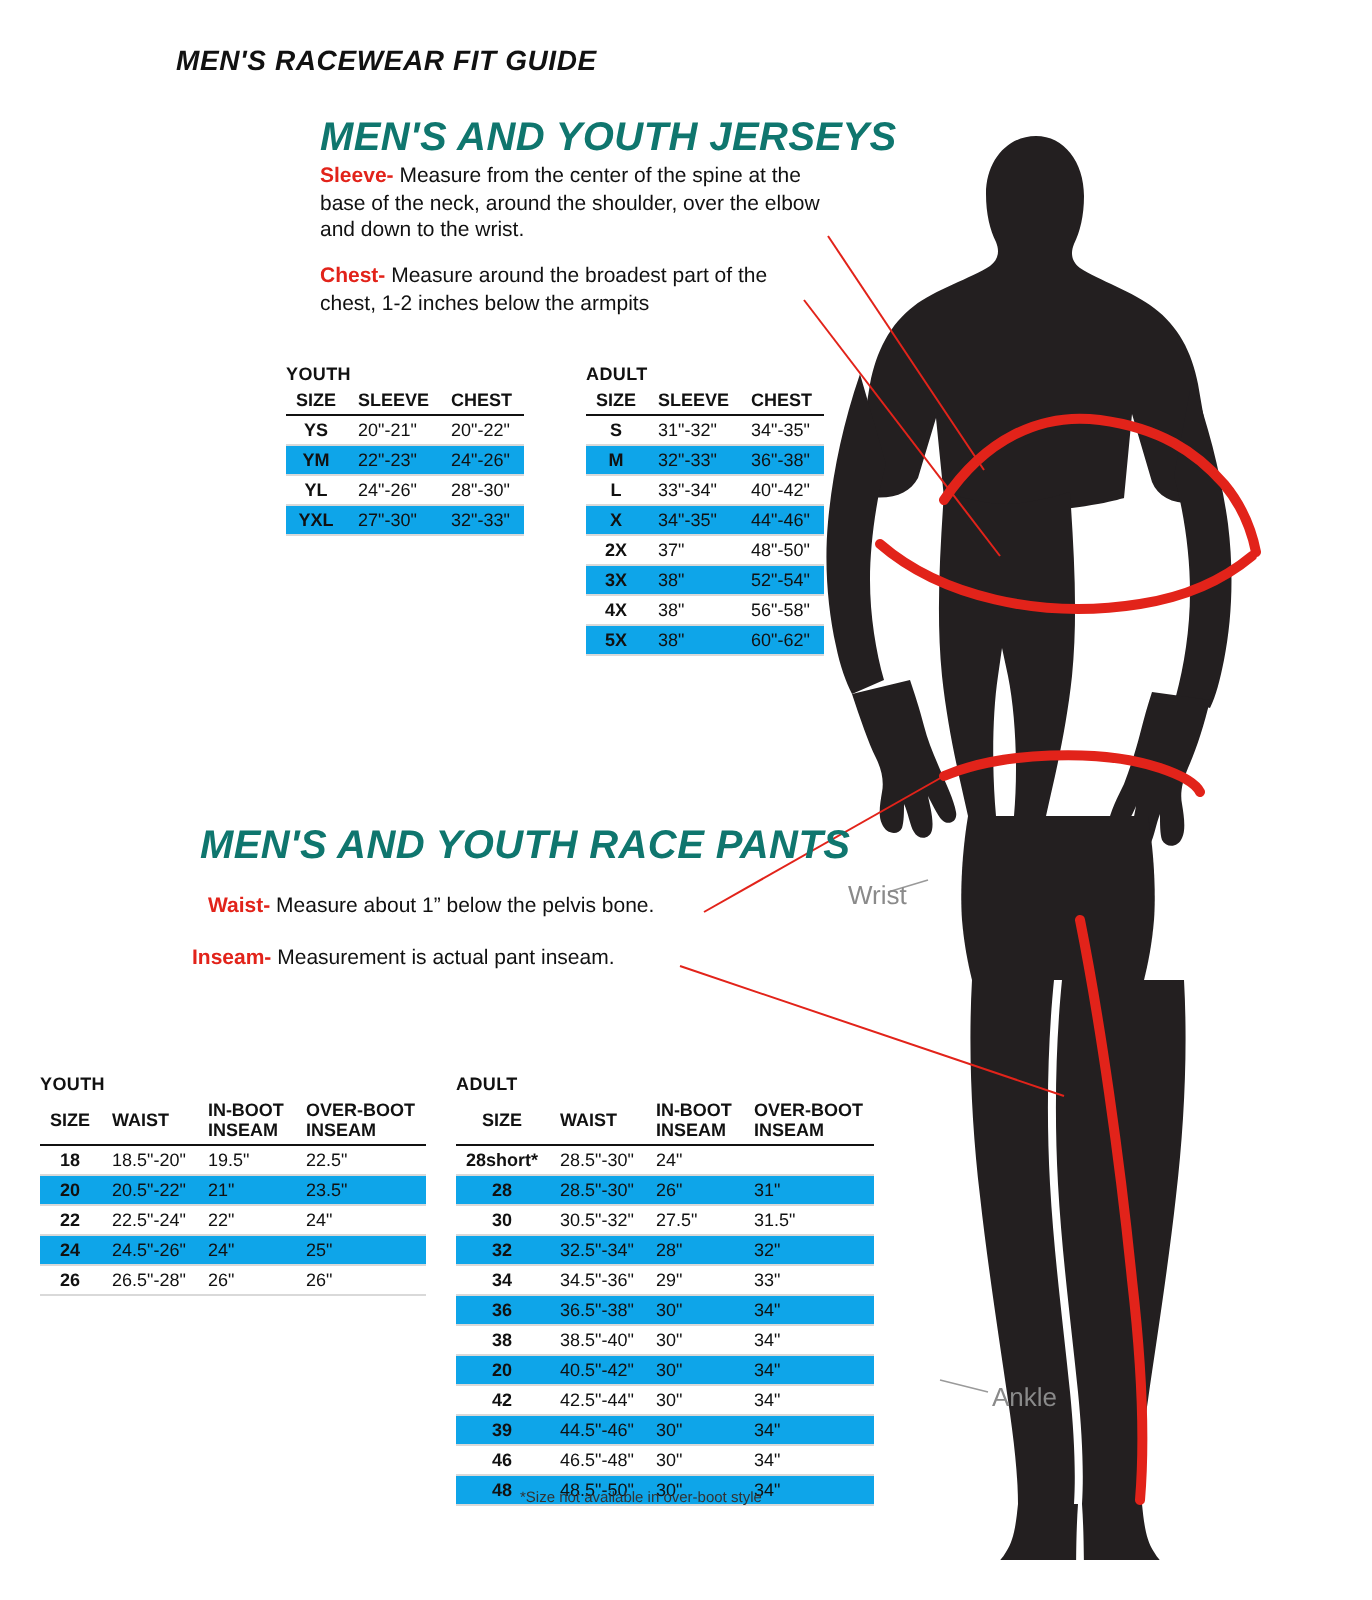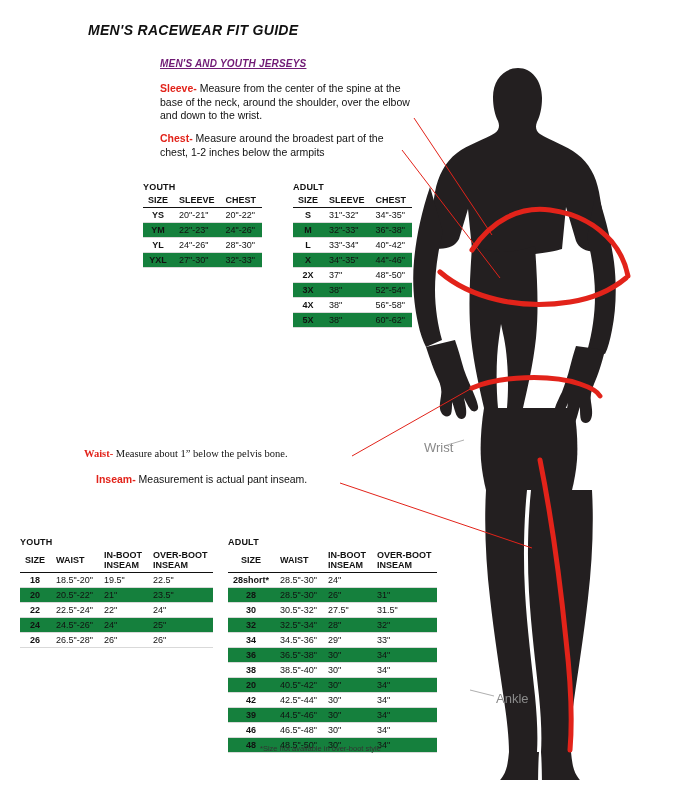--- a/index.html
+++ b/index.html
@@ -27,44 +27,43 @@
     left: 88px;
     top: 22px;
     font-size: 14px;
     font-weight: bold;
     font-style: italic;
     letter-spacing: 0.3px;
     color: #111;
   }
   .section-title {
     position: absolute;
-    font-size: 10px;
+    font-size: 20px;
     font-weight: bold;
     font-style: italic;
-    color: #701a75;
+    color: #0f766e;
     letter-spacing: 0.2px;
-    text-decoration: underline;
   }
   #jersey-title { left: 160px; top: 58px; }
   #pants-title  { left: 100px; top: 412px; }
 
   
   .callout {
     position: absolute;
     font-size: 10.5px;
     line-height: 13.5px;
     color: #111;
   }
   .callout .lbl {
     color: #e2231a;
     font-weight: bold;
   }
   #sleeve-callout { left: 160px; top: 82px; width: 260px; }
   #chest-callout  { left: 160px; top: 132px; width: 250px; }
-  #waist-callout  { left: 84px;  top: 447px; width: 300px; font-family: Liberation Serif, serif; }
+  #waist-callout  { left: 104px;  top: 447px; width: 300px; }
   #inseam-callout { left: 96px;  top: 473px; width: 300px; }
 
   
   .tbl-wrap { position: absolute; }
   .tbl-group-label {
     font-size: 9px;
     font-weight: bold;
     color: #111;
     letter-spacing: 0.2px;
     margin-bottom: 1px;
@@ -81,21 +80,21 @@
     color: #111;
     white-space: nowrap;
     border-bottom: 1px solid #111;
   }
   table.size td {
     padding: 2px 6px 2px 5px;
     color: #111;
     white-space: nowrap;
     border-bottom: 1px solid #d9d9d9;
   }
-  table.size tr.alt td { background: #15803d; }
+  table.size tr.alt td { background: #0ea5e9; }
   table.size td.sz, table.size th.sz { font-weight: bold; text-align: center; }
 
   .footnote {
     position: absolute;
     font-size: 7.5px;
     color: #333;
     left: 232px;
     top: 744px;
     margin-left: 28px;
   }
@@ -174,20 +173,21 @@
     <line x1="444" y1="446" x2="464" y2="440" stroke="#9a9a9a" stroke-width="0.8"></line>
 
     <line x1="494" y1="696" x2="470" y2="690" stroke="#9a9a9a" stroke-width="0.8"></line>
   </svg>
 
   <div class="pt-label" id="wrist-label">Wrist</div>
   <div class="pt-label" id="ankle-label">Ankle</div>
 
   <div class="main-title">MEN'S RACEWEAR FIT GUIDE</div>
   <div class="section-title" id="jersey-title">MEN'S AND YOUTH JERSEYS</div>
+  <div class="section-title" id="pants-title">MEN'S AND YOUTH RACE PANTS</div>
 
   <div class="callout" id="sleeve-callout">
     <span class="lbl">Sleeve-</span><span> Measure from the center of the spine at the base of the neck, around the shoulder, over the elbow and down to the wrist.</span>
   </div>
   <div class="callout" id="chest-callout">
     <span class="lbl">Chest-</span><span> Measure around the broadest part of the chest, 1-2 inches below the armpits</span>
   </div>
   <div class="callout" id="waist-callout">
     <span class="lbl">Waist-</span><span> Measure about 1” below the pelvis bone.</span>
   </div>

